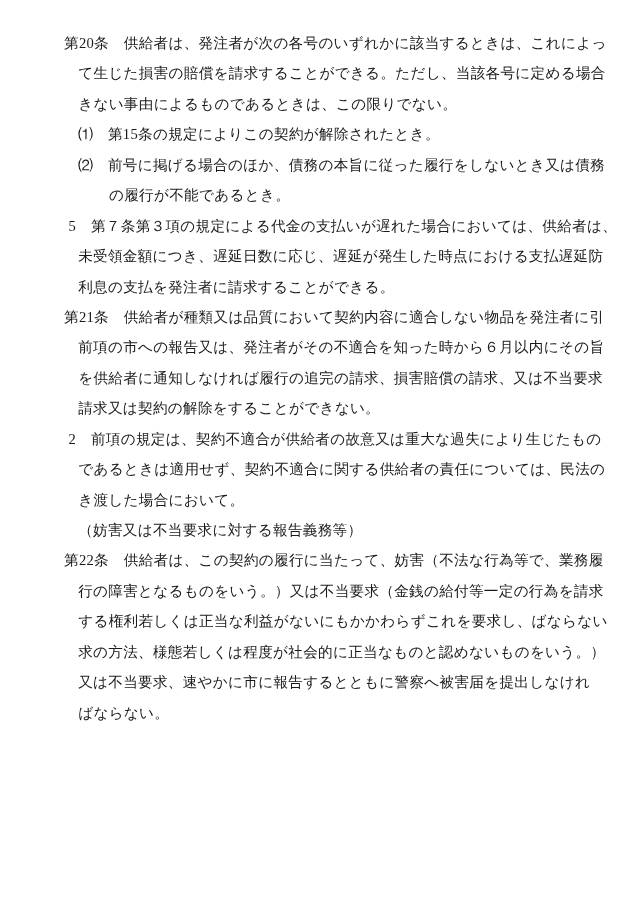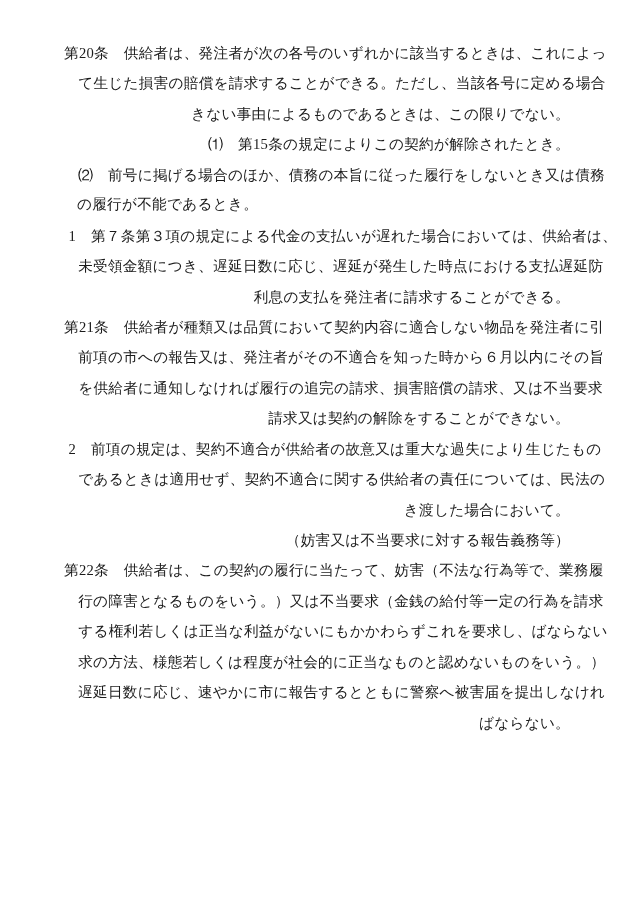--- a/index.html
+++ b/index.html
@@ -15,46 +15,46 @@
     color: #1a1a1a;
     -webkit-font-smoothing: antialiased;
   }
 
   .page {
     position: relative;
     width: 630px;
     height: 903px;
     background: #ffffff;
     box-sizing: border-box;
-    padding-top: 38px;
+    padding-top: 28px;
   }
 
   .doc-body {
     width: 506px;
     margin-left: 64px;
   }
 
   
   .line {
     font-size: 14.6px;
     line-height: 30.45px;
     height: 30.45px;
     letter-spacing: 0.02em;
     white-space: pre;
     color: #1a1a1a;
   }
 
   
   .line.lvl-article  { margin-left: 0px; }
   
-  .line.lvl-indent   { margin-left: 14.2px; text-align: right; }
+  .line.lvl-indent   { margin-left: 14.2px; }
   
   .line.lvl-para     { margin-left: 4.5px; }
   
-  .line.lvl-sub      { margin-left: 13px; font-family: Liberation Mono, monospace; }
+  .line.lvl-sub      { margin-left: 45px; }
 
   .para-group { margin: 0; padding: 0; }
 </style>
 </head>
 <body>
 
 <div class="page">
   <div class="doc-body" id="doc-body">
 
   <div class="para-group">
@@ -63,21 +63,21 @@
         <div class="line lvl-indent">きない事由によるものであるときは、この限りでない。</div>
       </div>
       <div class="para-group">
         <div class="line lvl-indent">⑴　第15条の規定によりこの契約が解除されたとき。</div>
       </div>
       <div class="para-group">
         <div class="line lvl-indent">⑵　前号に掲げる場合のほか、債務の本旨に従った履行をしないとき又は債務</div>
         <div class="line lvl-sub">の履行が不能であるとき。</div>
       </div>
       <div class="para-group">
-        <div class="line lvl-para">1　第７条第３項の規定による代金の支払いが遅れた場合においては、供給者は、</div>
+        <div class="line lvl-para">5　第７条第３項の規定による代金の支払いが遅れた場合においては、供給者は、</div>
         <div class="line lvl-indent">未受領金額につき、遅延日数に応じ、遅延が発生した時点における支払遅延防</div>
         <div class="line lvl-indent">利息の支払を発注者に請求することができる。</div>
       </div>
       <div class="para-group">
         <div class="line lvl-article">第21条　供給者が種類又は品質において契約内容に適合しない物品を発注者に引</div>
         <div class="line lvl-indent">前項の市への報告又は、発注者がその不適合を知った時から６月以内にその旨</div>
         <div class="line lvl-indent">を供給者に通知しなければ履行の追完の請求、損害賠償の請求、又は不当要求</div>
         <div class="line lvl-indent">請求又は契約の解除をすることができない。</div>
       </div>
       <div class="para-group">
@@ -86,17 +86,17 @@
         <div class="line lvl-indent">き渡した場合において。</div>
       </div>
       <div class="para-group">
         <div class="line lvl-indent">（妨害又は不当要求に対する報告義務等）</div>
       </div>
       <div class="para-group">
         <div class="line lvl-article">第22条　供給者は、この契約の履行に当たって、妨害（不法な行為等で、業務履</div>
         <div class="line lvl-indent">行の障害となるものをいう。）又は不当要求（金銭の給付等一定の行為を請求</div>
         <div class="line lvl-indent">する権利若しくは正当な利益がないにもかかわらずこれを要求し、ばならない</div>
         <div class="line lvl-indent">求の方法、様態若しくは程度が社会的に正当なものと認めないものをいう。）</div>
-        <div class="line lvl-indent">遅延日数に応じ、速やかに市に報告するとともに警察へ被害届を提出しなけれ</div>
+        <div class="line lvl-indent">又は不当要求、速やかに市に報告するとともに警察へ被害届を提出しなけれ</div>
         <div class="line lvl-indent">ばならない。</div>
       </div>
     </div>
 </div>
 
 </body></html>

